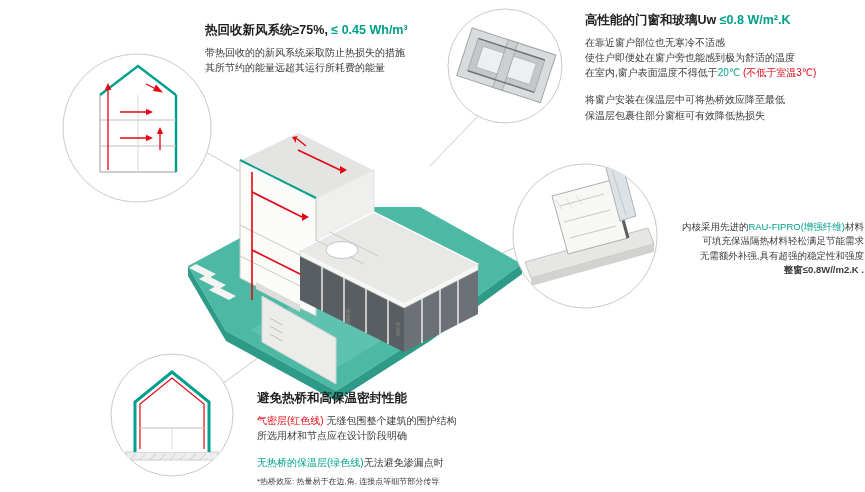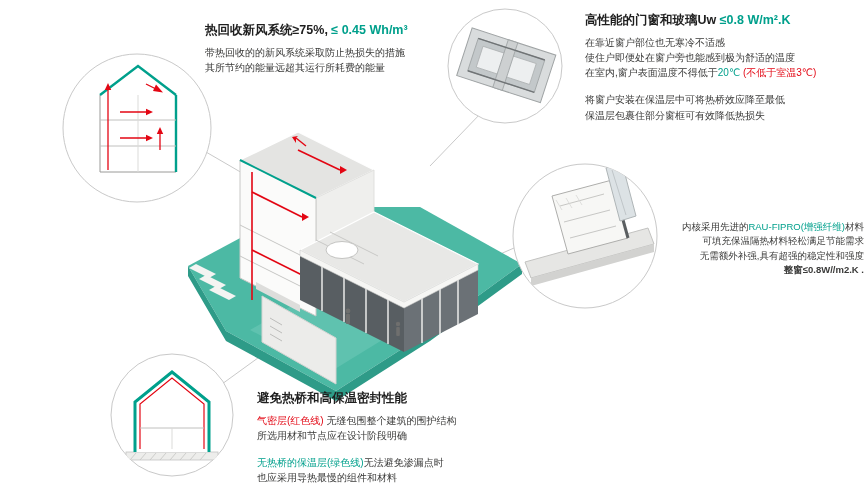--- a/index.html
+++ b/index.html
@@ -211,17 +211,16 @@
     <p>可填充保温隔热材料轻松满足节能需求</p>
     <p>无需额外补强,具有超强的稳定性和强度</p>
     <p class="green bold">整窗≤0.8W//m2.K .</p>
   </div>
 
   <div class="callout thermal">
     <div class="title">避免热桥和高保温密封性能</div>
     <p class="body-gap"><span class="red">气密层(红色线)</span><span> 无缝包围整个建筑的围护结构</span></p>
     <p>所选用材和节点应在设计阶段明确</p>
     <p class="gap"><span class="green">无热桥的保温层(绿色线)</span><span>无法避免渗漏点时</span></p>
-    <p>也应采用导热最慢的组件和材料</p>
     <p class="note">*热桥效应: 热量易于在边,角, 连接点等细节部分传导</p>
   </div>
 
 </div>
 
 </body></html>

